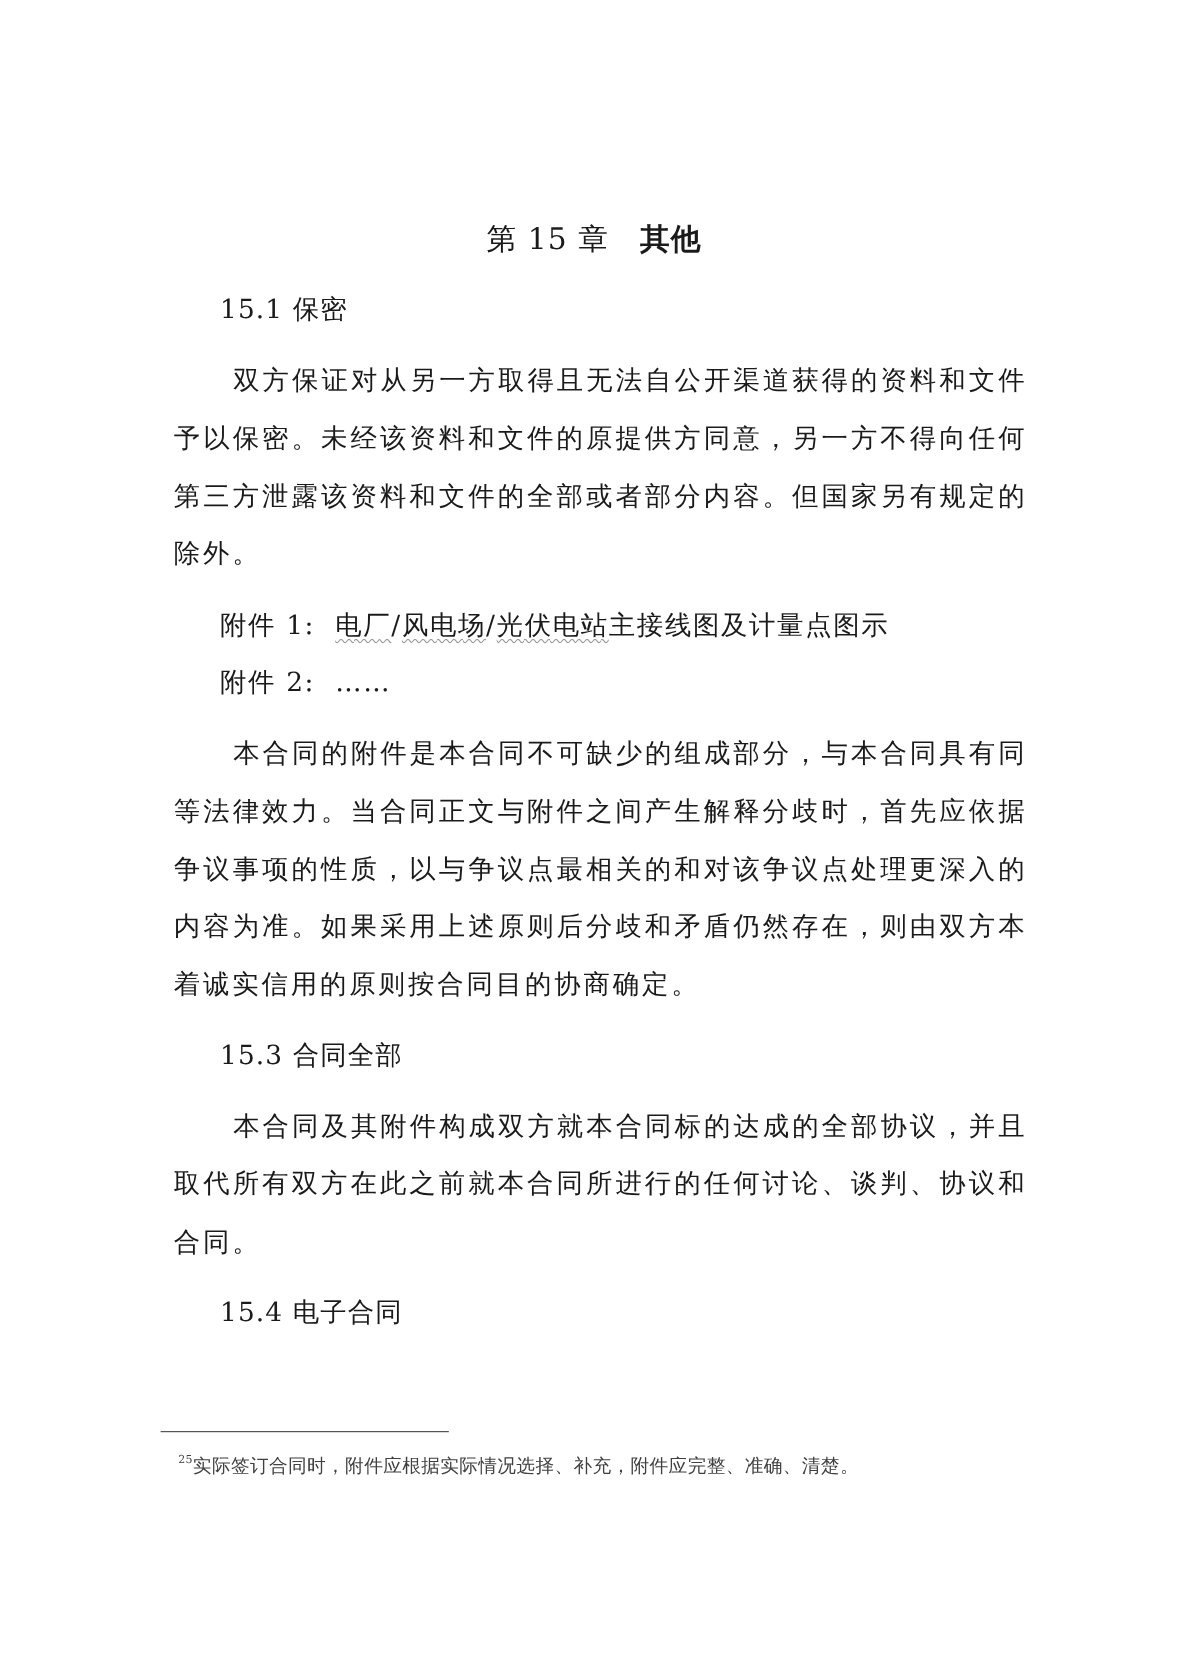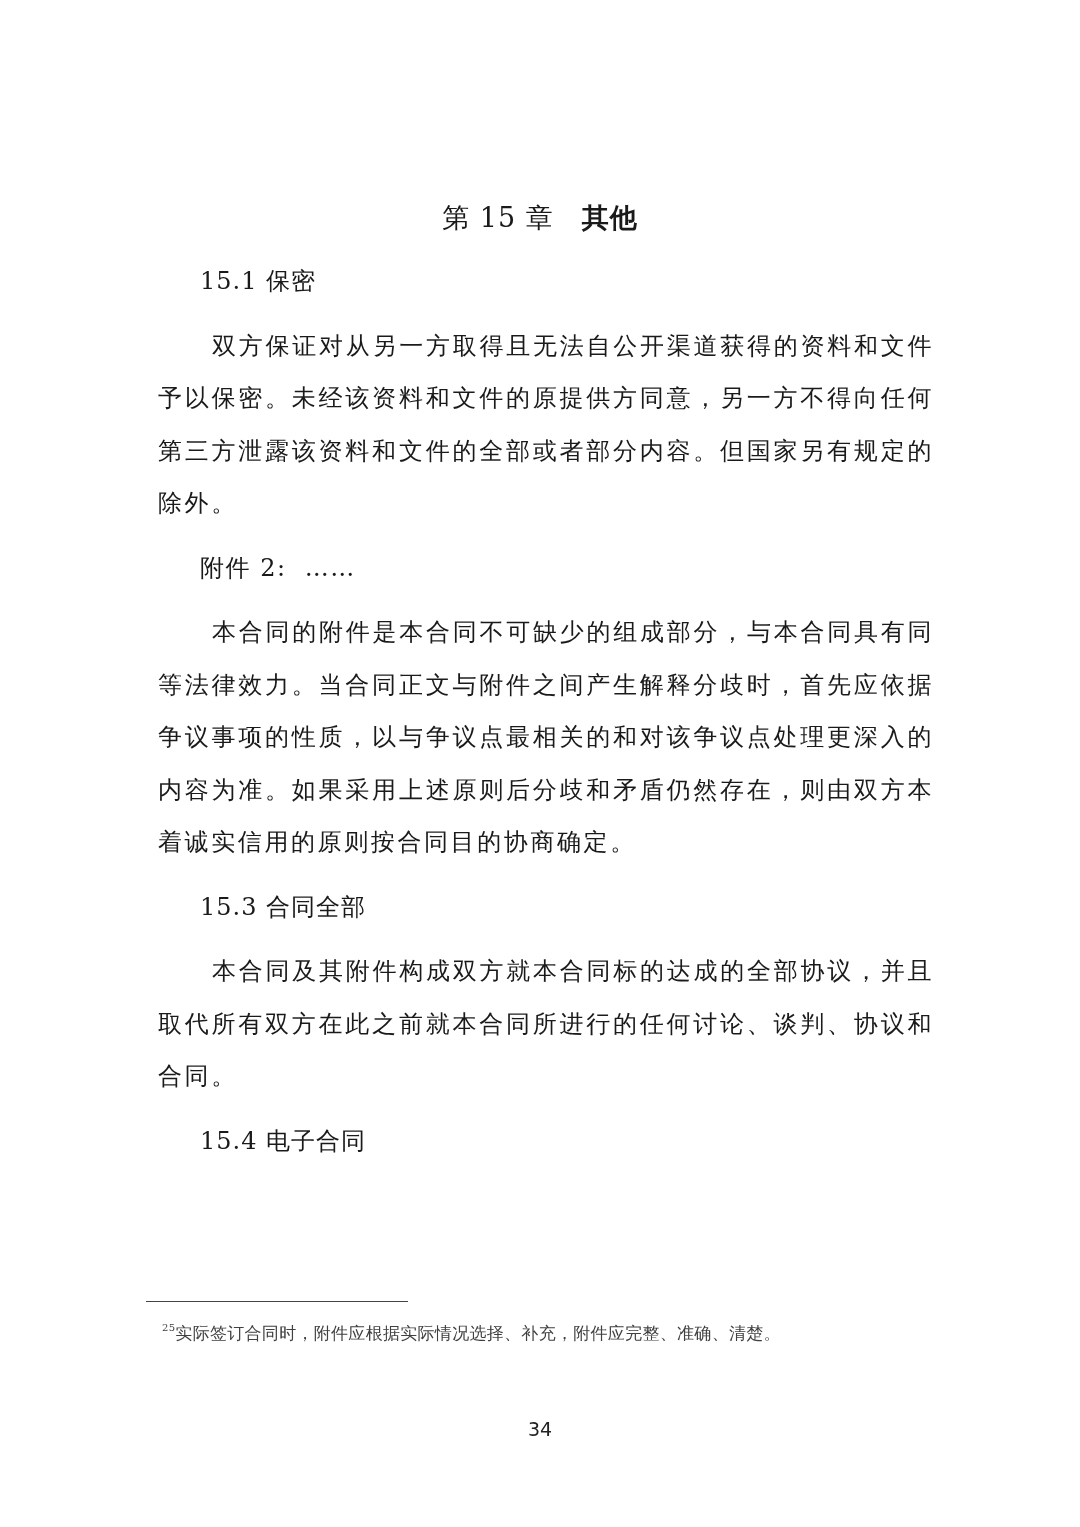--- a/index.html
+++ b/index.html
@@ -111,29 +111,29 @@
   <div class="chapter-title">
     <span class="num">第 15 章</span><span class="gap"></span><span class="name">其他</span>
   </div>
 
   <div class="body-text">
 
     <p class="heading">15.1 保密</p>
     <p class="para indent">双方保证对从另一方取得且无法自公开渠道获得的资料和文件予以保密。未经该资料和文件的原提供方同意，另一方不得向任何第三方泄露该资料和文件的全部或者部分内容。但国家另有规定的除外。</p>
 
 
+    <p class="attach-line"><span>附件 1:</span>&nbsp;&nbsp;<span class="wavy">电厂</span><span>/</span><span class="wavy">风电场</span><span>/</span><span class="wavy">光伏电站</span><span>主接线图及计量点图示</span></p>
 
     <p class="attach-line"><span>附件 2:</span>&nbsp;&nbsp;<span>……</span></p>
 
     <p class="para indent">本合同的附件是本合同不可缺少的组成部分，与本合同具有同等法律效力。当合同正文与附件之间产生解释分歧时，首先应依据争议事项的性质，以与争议点最相关的和对该争议点处理更深入的内容为准。如果采用上述原则后分歧和矛盾仍然存在，则由双方本着诚实信用的原则按合同目的协商确定。</p>
 
     <p class="heading">15.3 合同全部</p>
     <p class="para indent">本合同及其附件构成双方就本合同标的达成的全部协议，并且取代所有双方在此之前就本合同所进行的任何讨论、谈判、协议和合同。</p>
 
     <p class="heading">15.4 电子合同</p>
   </div>
 
   <div class="footnote-rule"></div>
 
   <div class="footnote"><sup>25</sup><span>实际签订合同时，附件应根据实际情况选择、补充，附件应完整、准确、清楚。</span></div>
 
-  <div class="page-number">34</div>
 </div>
 
 </body></html>

